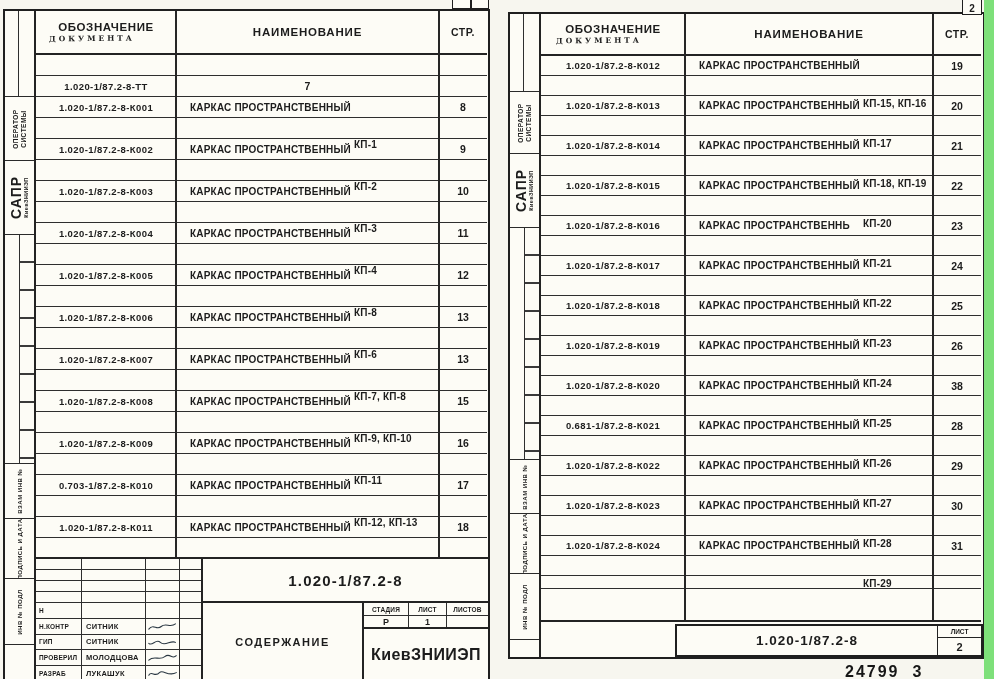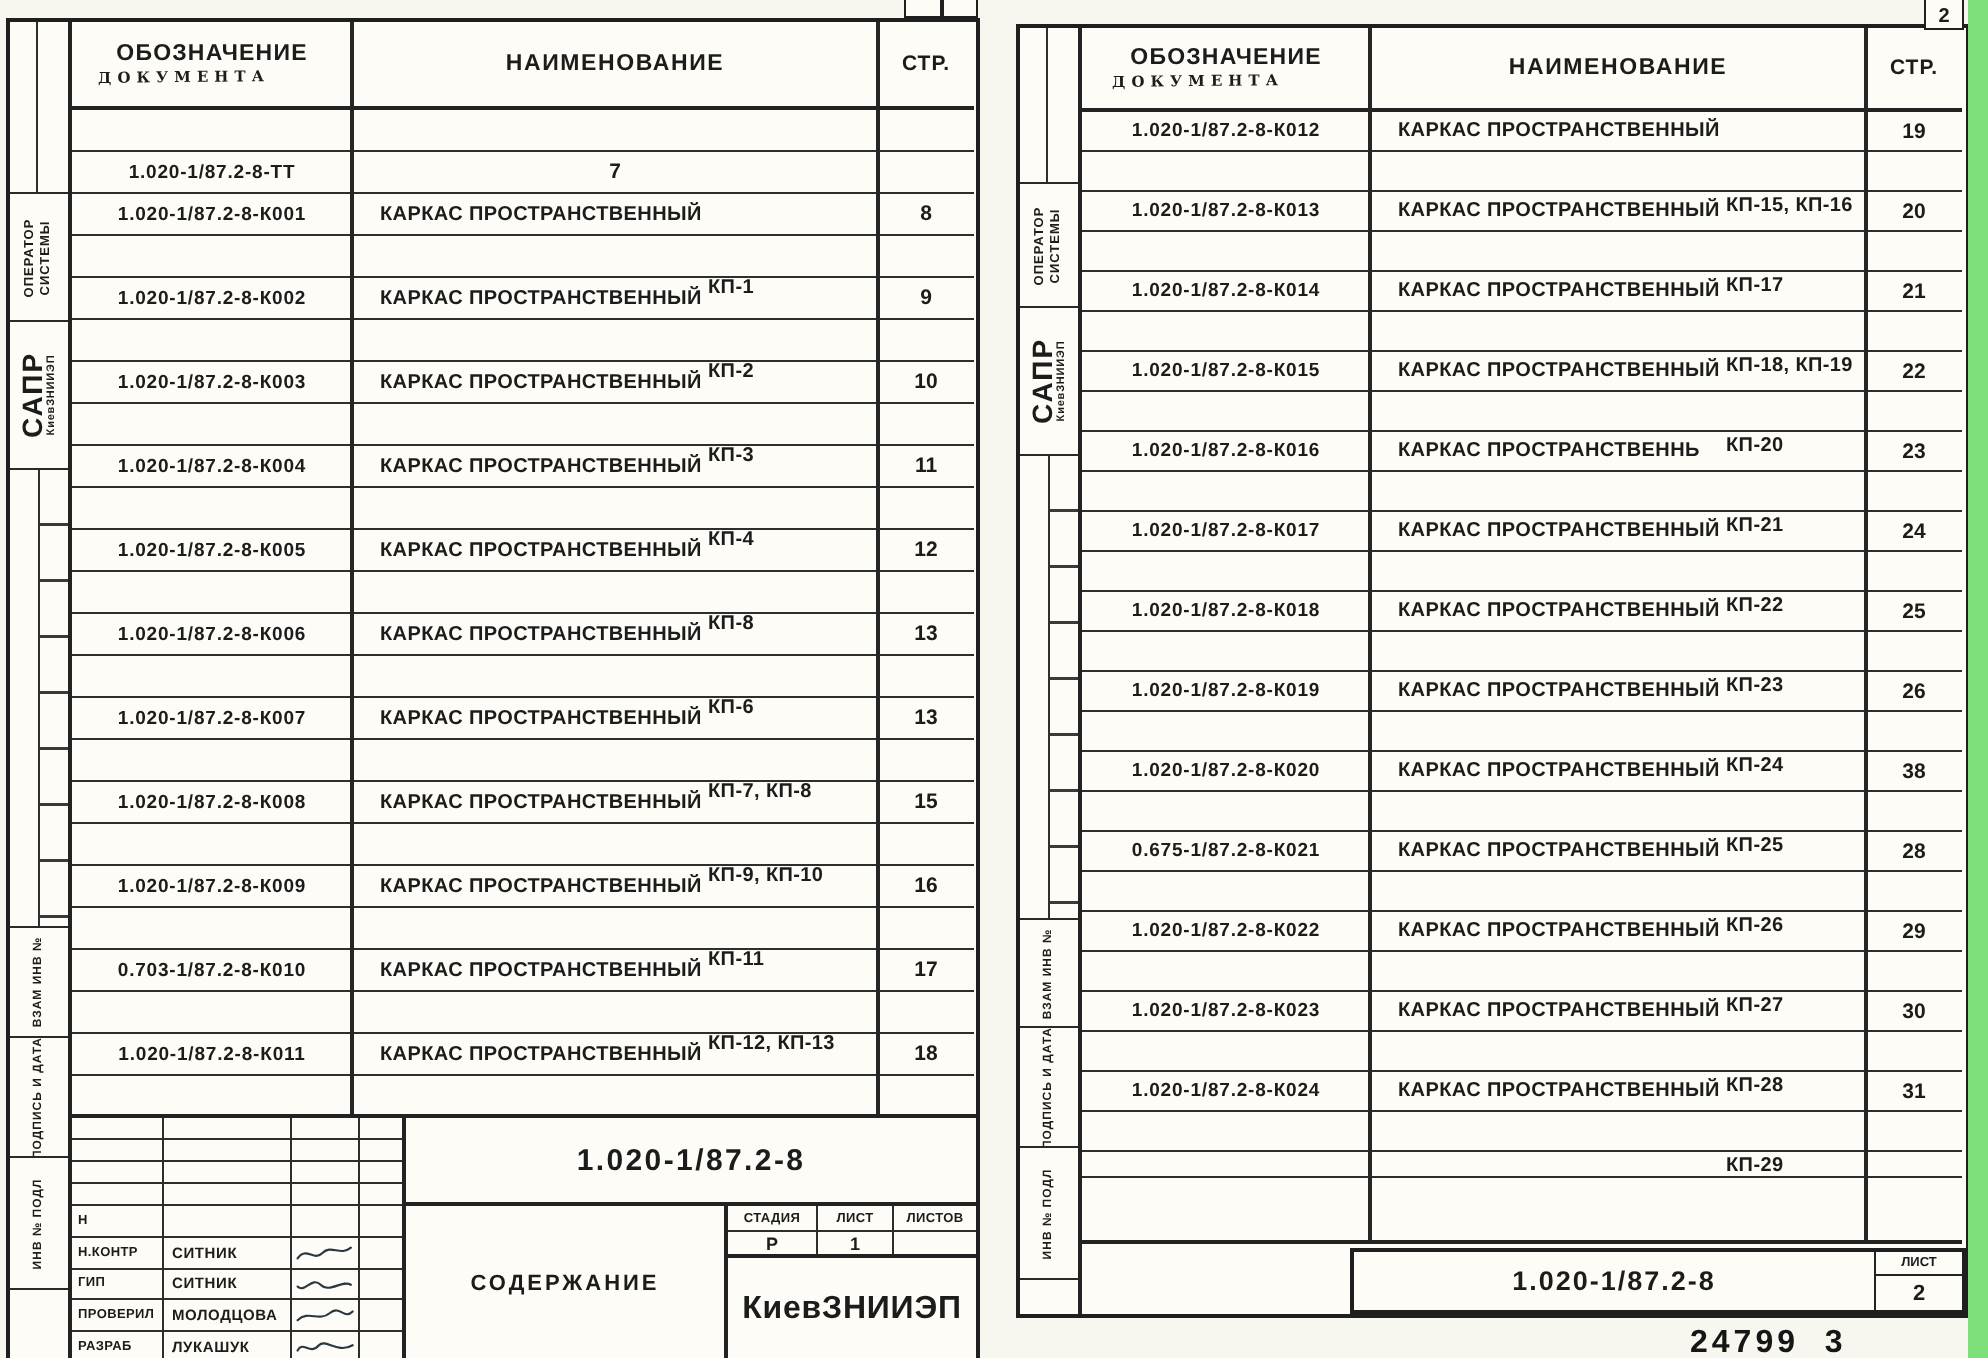--- a/index.html
+++ b/index.html
@@ -500,21 +500,21 @@
     <div class="c-des"><span>1.020-1/87.2-8-К020</span></div>
     <div class="c-name"><span class="nm">КАРКАС ПРОСТРАНСТВЕННЫЙ</span><span class="spec">КП-25</span></div>
     <div class="c-page"><span>38</span></div>
   </div>
         <div class="trow blank">
           <div></div>
           <div></div>
           <div></div>
         </div>
         <div class="trow">
-    <div class="c-des"><span>0.675-1/87.2-8-К021</span></div>
+    <div class="c-des"><span>0.681-1/87.2-8-К021</span></div>
     <div class="c-name"><span class="nm">КАРКАС ПРОСТРАНСТВЕННЫЙ</span><span class="spec">КП-26</span></div>
     <div class="c-page"><span>28</span></div>
   </div>
         <div class="trow blank">
           <div></div>
           <div></div>
           <div></div>
         </div>
         <div class="trow">
     <div class="c-des"><span>1.020-1/87.2-8-К022</span></div>

